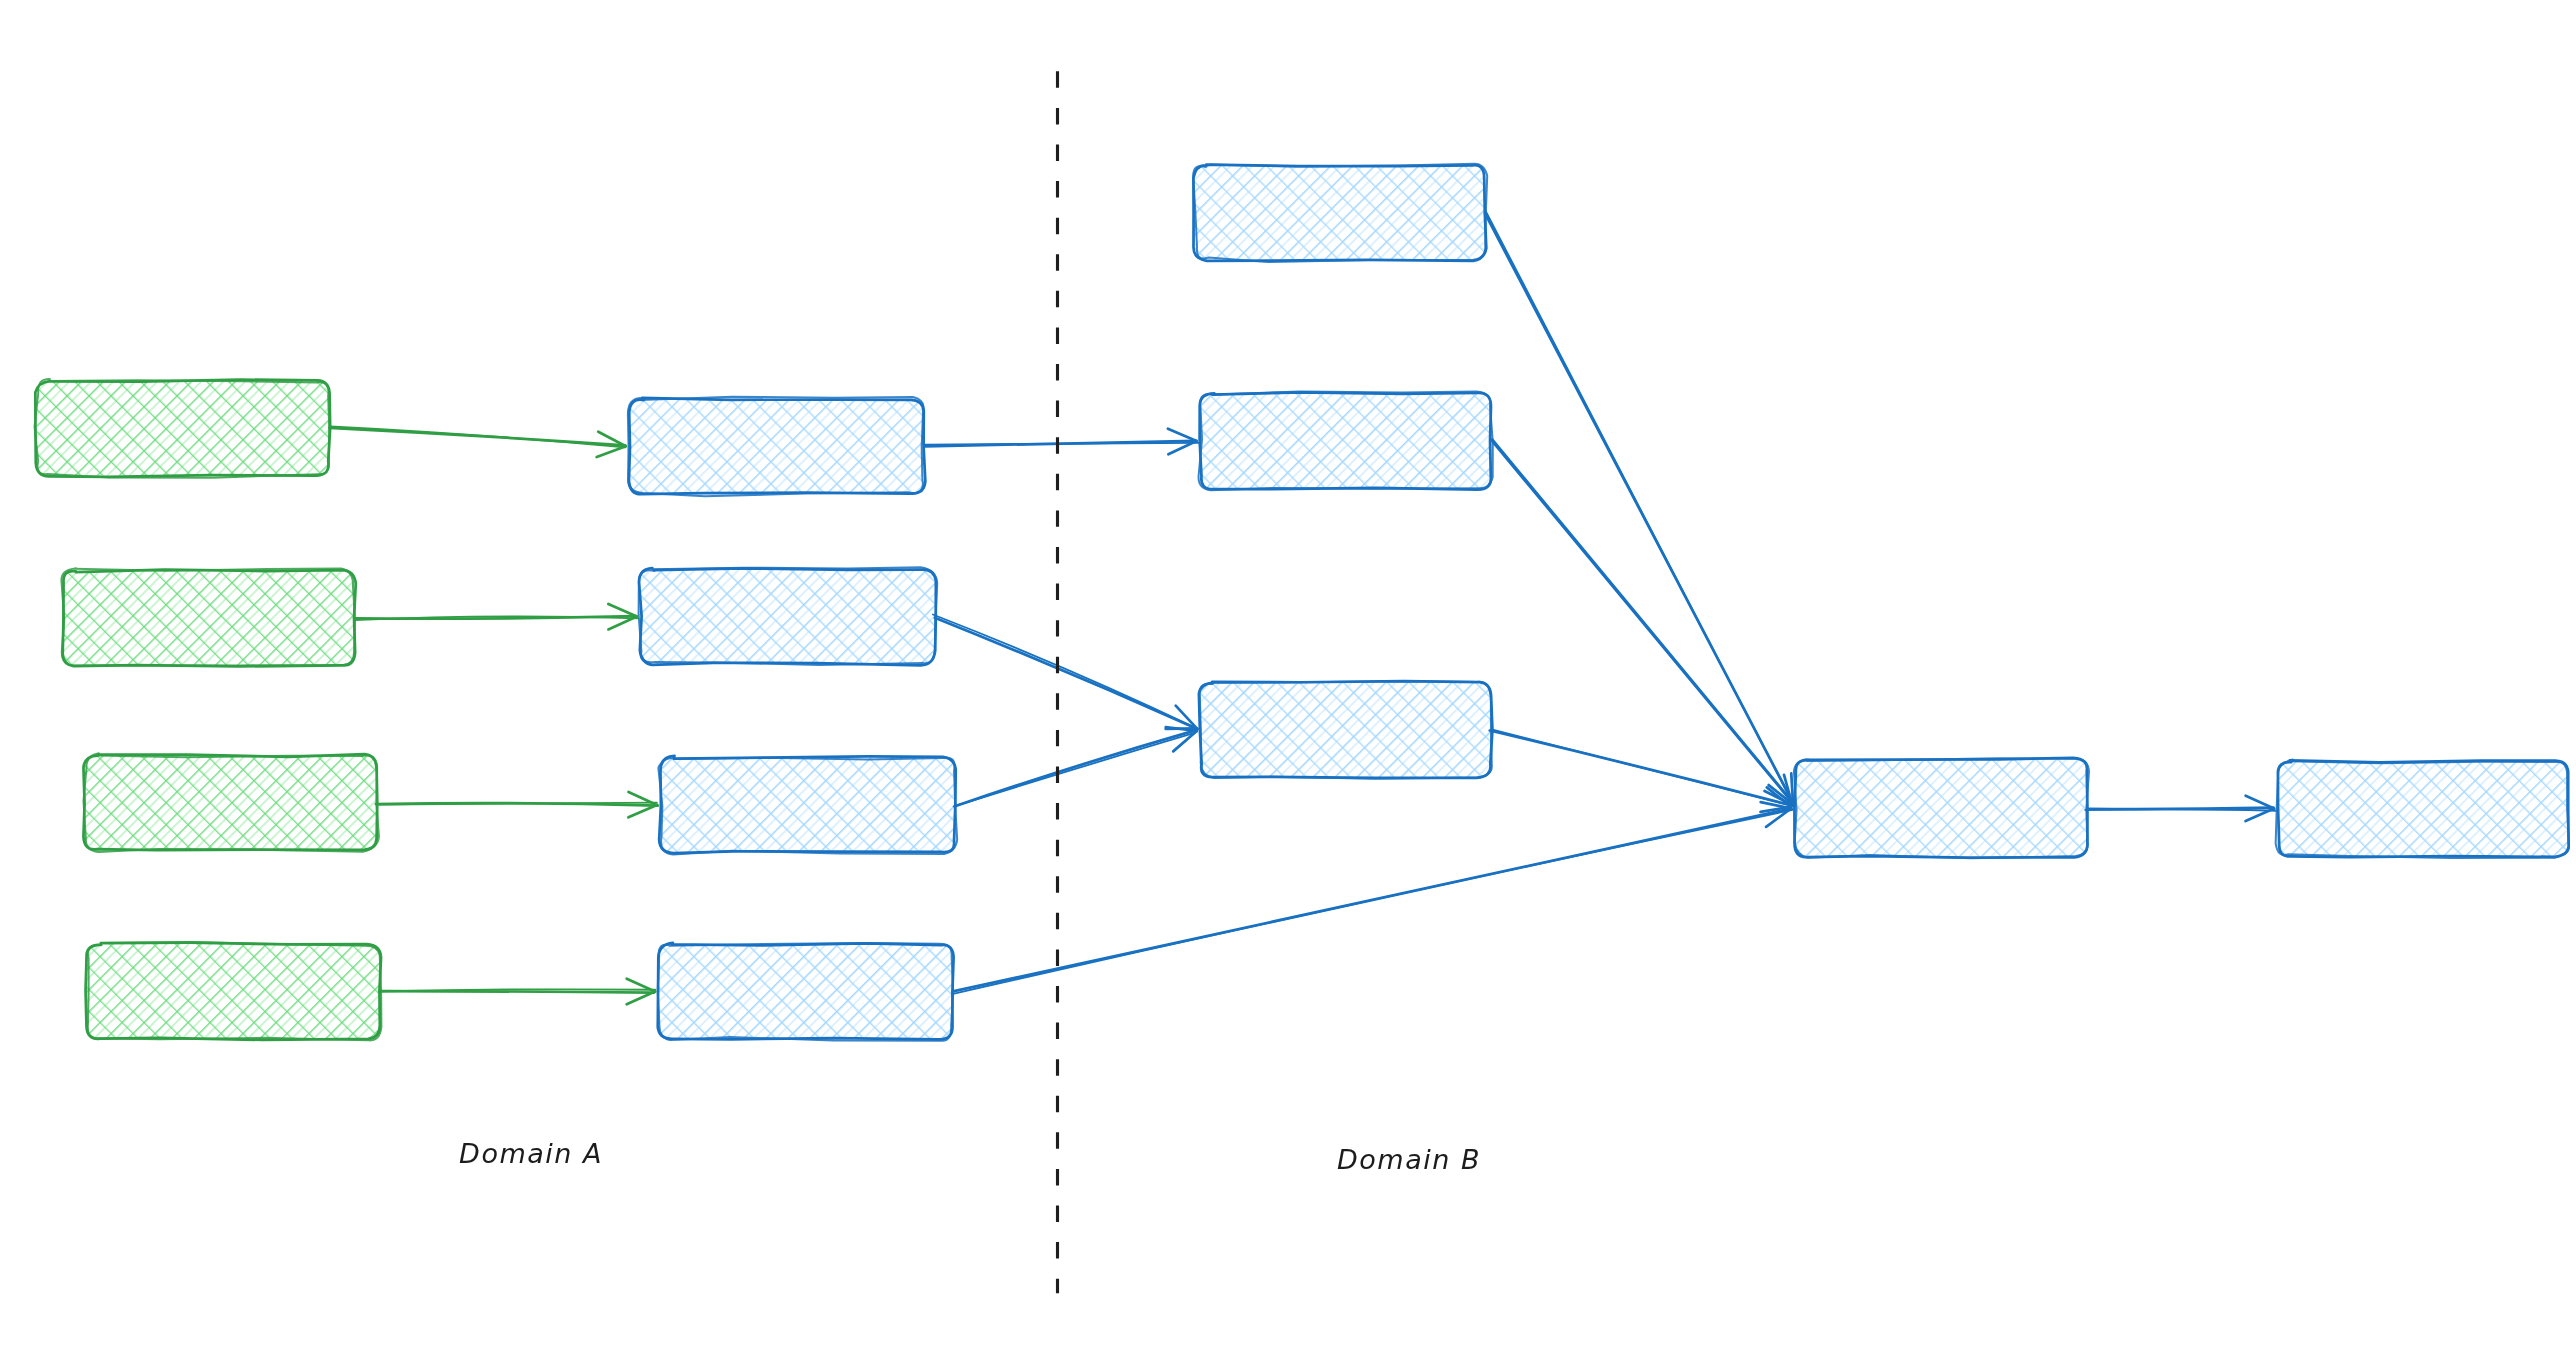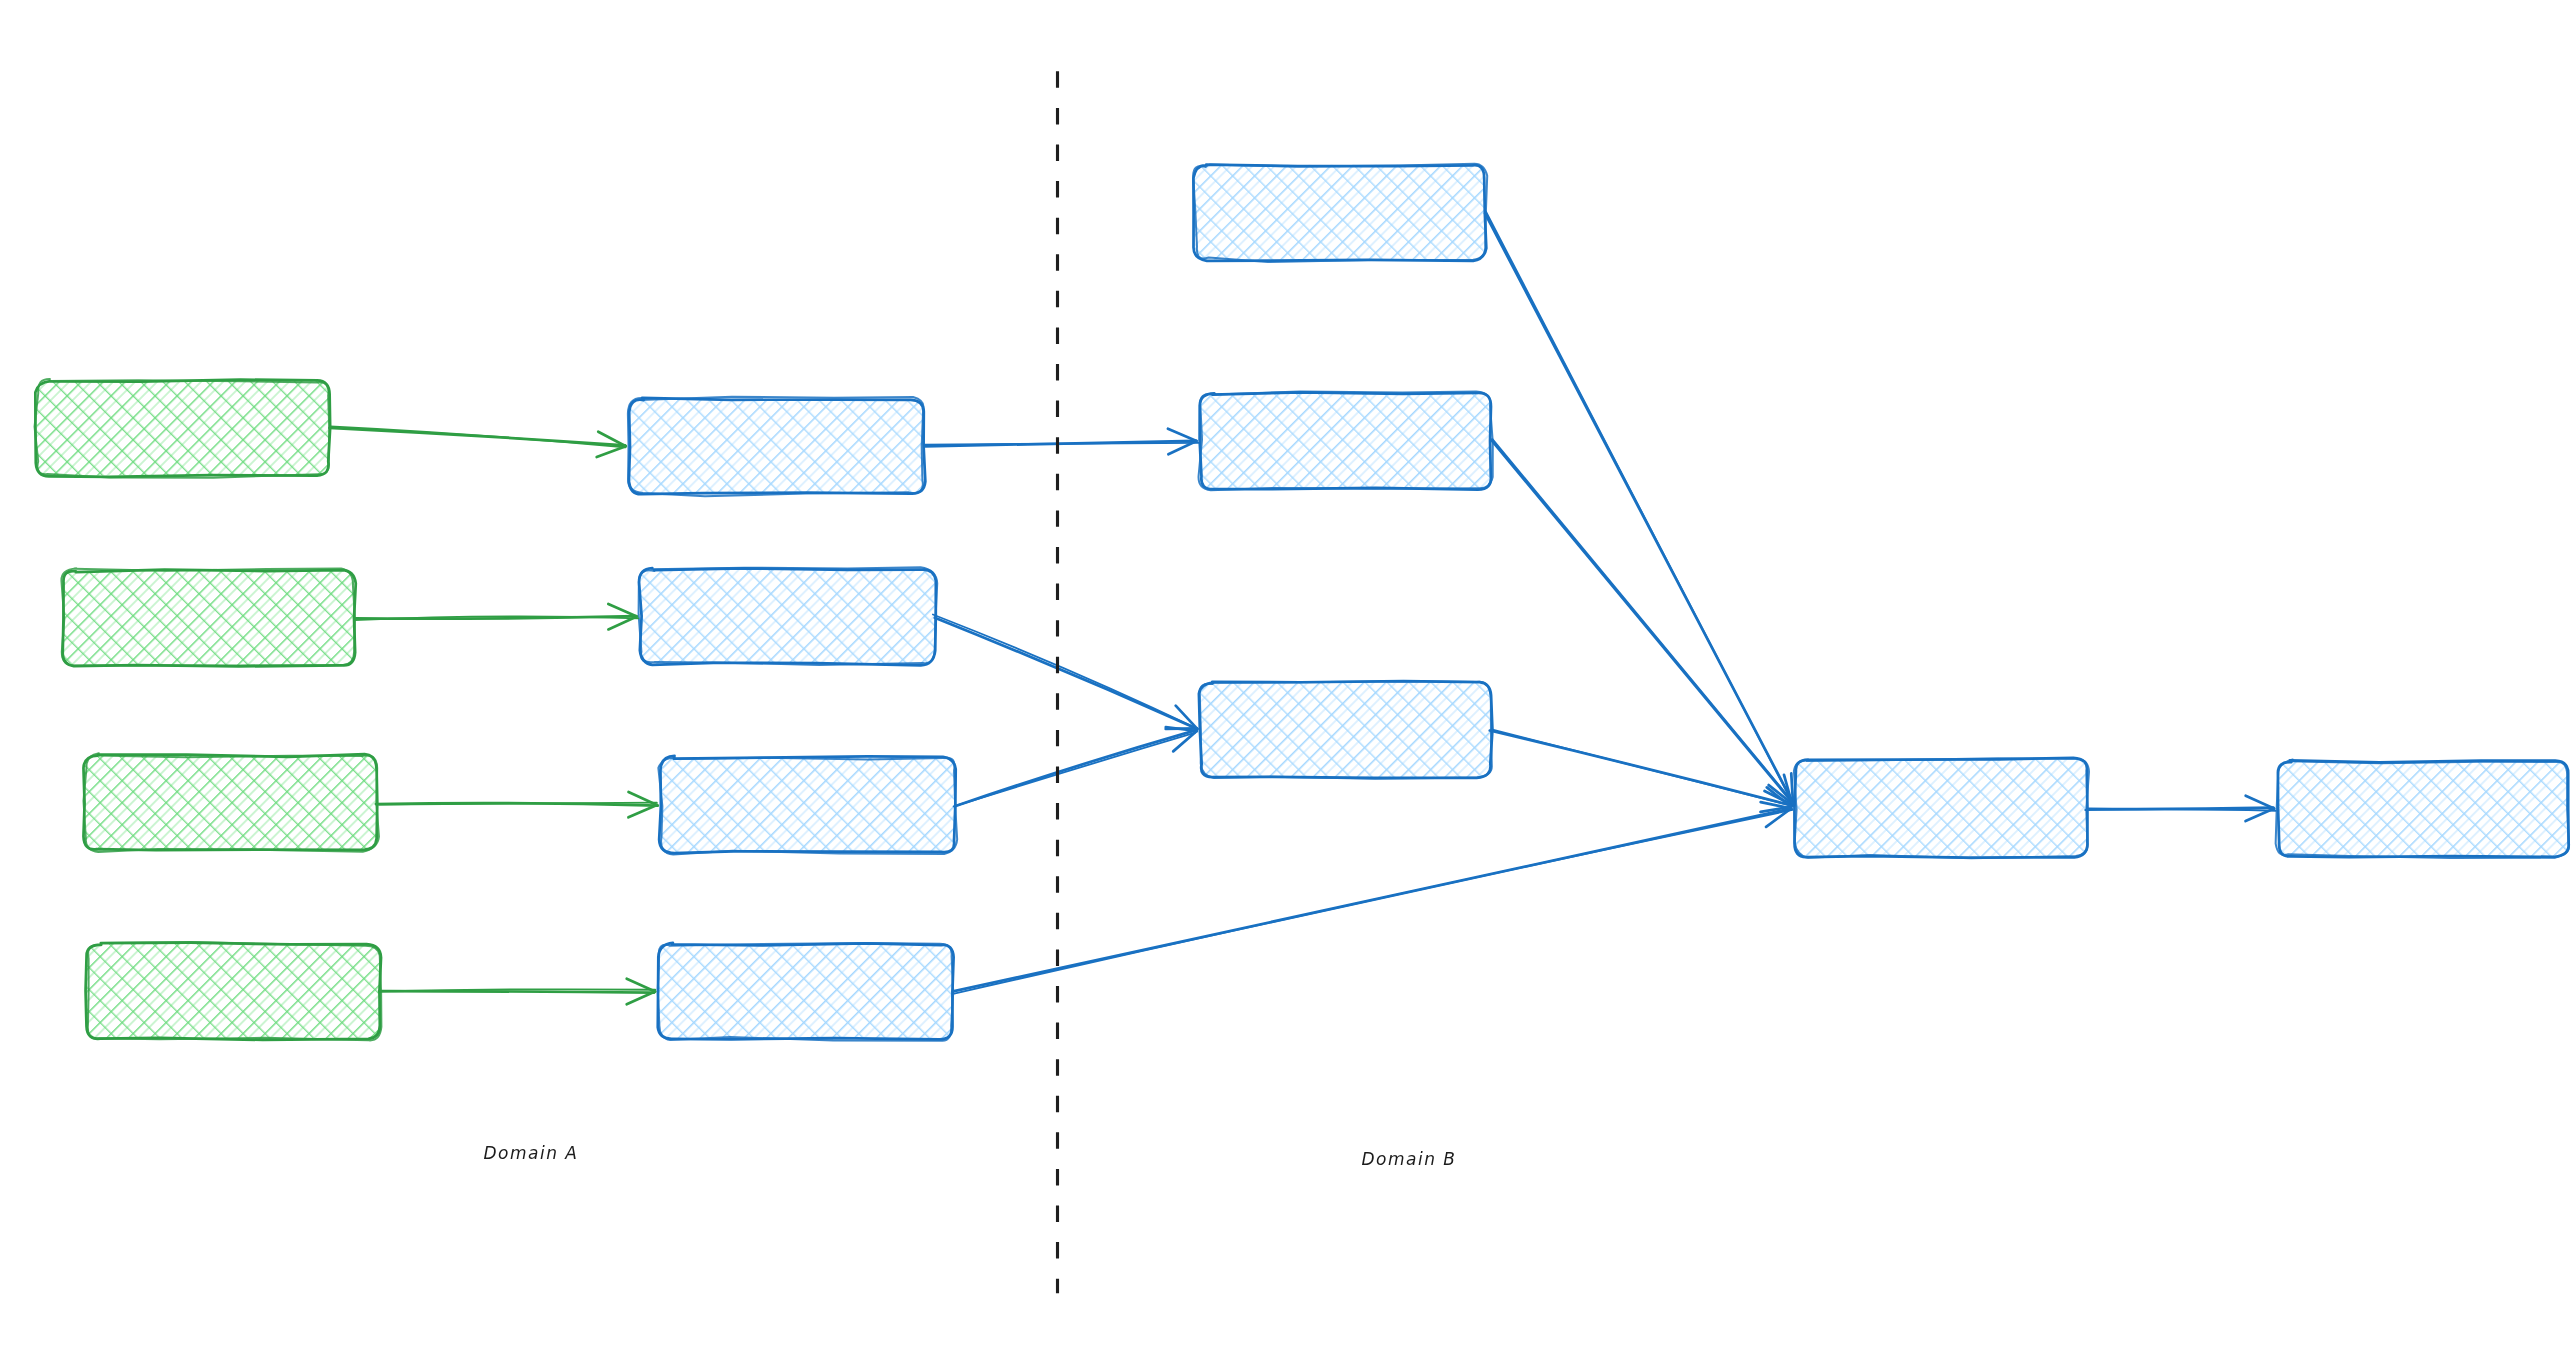--- a/index.html
+++ b/index.html
@@ -18,21 +18,21 @@
   #diagram-svg {
     position: absolute;
     left: 0;
     top: 0;
     width: 2576px;
     height: 1372px;
   }
   .domain-label {
     position: absolute;
     font-family: "DejaVu Sans", sans-serif;
-    font-size: 17px;
+    font-size: 27px;
     font-style: italic;
     letter-spacing: 1.5px;
     color: #1c1c1c;
     white-space: nowrap;
     transform: translate(-50%, -50%);
     font-weight: 400;
   }
 </style>
 </head>
 <body>

